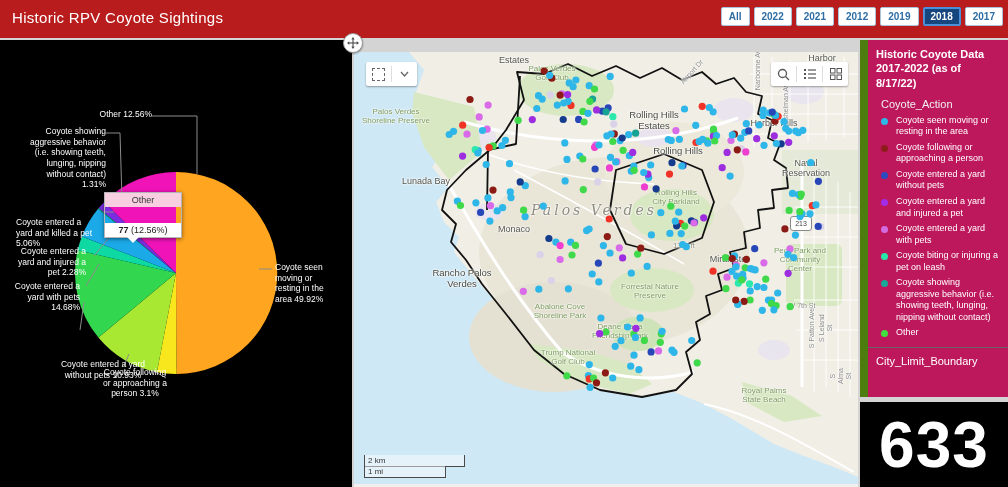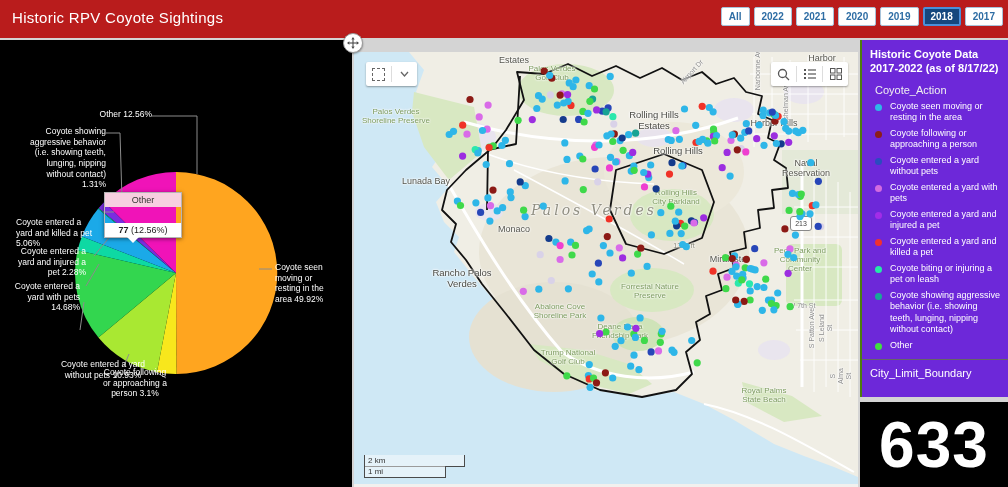--- a/index.html
+++ b/index.html
@@ -36,21 +36,21 @@
   #map-tools{position:absolute;right:10px;top:10px;height:24px;background:#fff;border-radius:2px;display:flex;align-items:center;box-shadow:0 1px 2px rgba(0,0,0,.35);z-index:20;}
   .ctrl-cell{width:25px;height:24px;display:flex;align-items:center;justify-content:center;cursor:pointer;}
   .ctrl-div{width:1px;height:16px;background:#ddd;}
   #scalebar{position:absolute;left:10px;bottom:21px;z-index:20;font-size:8px;color:#323232;}
   .sb-km{width:96px;height:11px;border:1px solid #4a4a4a;border-top:none;background:rgba(255,255,255,.45);padding-left:3px;line-height:11px;}
   .sb-mi{width:77px;height:11px;border:1px solid #4a4a4a;border-top:none;background:rgba(255,255,255,.45);padding-left:3px;line-height:11px;margin-top:-1px;}
   #attribution{position:absolute;left:0;bottom:0;width:504px;height:15px;background:#f2f0ee;z-index:25;display:flex;align-items:center;font-size:7.5px;color:#545454;}
   #attr-text{flex:1;padding-left:4px;white-space:nowrap;overflow:hidden;}
   #powered{padding:0 6px;white-space:nowrap;}
   
-  #legend-panel{position:absolute;left:860px;top:40px;width:148px;height:357px;background:#6d28d9;border-left:2px solid #4d7c0f;box-sizing:border-box;overflow:hidden;color:#fff;}
+  #legend-panel{position:absolute;left:860px;top:40px;width:148px;height:357px;background:#be185d;border-left:8px solid #4d7c0f;box-sizing:border-box;overflow:hidden;color:#fff;}
   #legend-title{font-size:11px;font-weight:bold;padding:7px 8px 3px 8px;line-height:1.3;}
   #legend-section{font-size:11px;margin:5px 0 3px 13px;color:#f0f0f0;}
   .legend-item{display:flex;padding:2px 6px 2px 13px;}
   .legend-dot{flex:none;width:7px;height:7px;border-radius:50%;margin:3px 8px 0 0;}
   .legend-text{font-size:9px;line-height:1.28;color:#fff;}
   #legend-div{border-top:1px solid #666;margin-top:6px;}
   #boundary-title{font-size:11px;font-weight:normal;padding:7px 8px 4px 8px;}
   #boundary-item{font-size:10px;font-weight:bold;margin-left:17px;margin-top:44px;}
   
   #stat-panel{position:absolute;left:860px;top:402px;width:148px;height:85px;background:#000;display:flex;align-items:center;justify-content:center;}
@@ -60,21 +60,21 @@
 <body>
 
 <div id="app">
 
   <header id="topbar">
     <div id="page-title">Historic RPV Coyote Sightings</div>
     <div id="year-buttons">
         <button class="year-btn">All</button>
         <button class="year-btn">2022</button>
         <button class="year-btn">2021</button>
-        <button class="year-btn">2020</button>
+        <button class="year-btn">2012</button>
         <button class="year-btn">2019</button>
         <button class="year-btn selected">2018</button>
         <button class="year-btn">2017</button>
       </div>
   </header>
 
   <section id="chart-panel">
     <svg id="pie-svg" width="352" height="447">
       <g id="pie-slices">
           <path d="M 176 233 L 176.0 132.0 A 101 101 0 0 1 176.5 334.0 Z" fill="#FFA51F"></path>
@@ -600,30 +600,26 @@
         </div>
         <div class="legend-item">
           <span class="legend-dot" style="background: rgb(140, 29, 24);"></span>
           <span class="legend-text">Coyote following or approaching a person</span>
         </div>
         <div class="legend-item">
           <span class="legend-dot" style="background: rgb(43, 75, 192);"></span>
           <span class="legend-text">Coyote entered a yard without pets</span>
         </div>
         <div class="legend-item">
+          <span class="legend-dot" style="background: rgb(163, 44, 232);"></span>
+          <span class="legend-text">Coyote entered a yard and injured a pet</span>
+        </div>
+        <div class="legend-item">
           <span class="legend-dot" style="background: rgb(211, 107, 224);"></span>
           <span class="legend-text">Coyote entered a yard with pets</span>
-        </div>
-        <div class="legend-item">
-          <span class="legend-dot" style="background: rgb(163, 44, 232);"></span>
-          <span class="legend-text">Coyote entered a yard and injured a pet</span>
-        </div>
-        <div class="legend-item">
-          <span class="legend-dot" style="background: rgb(240, 48, 48);"></span>
-          <span class="legend-text">Coyote entered a yard and killed a pet</span>
         </div>
         <div class="legend-item">
           <span class="legend-dot" style="background: rgb(37, 232, 168);"></span>
           <span class="legend-text">Coyote biting or injuring a pet on leash</span>
         </div>
         <div class="legend-item">
           <span class="legend-dot" style="background: rgb(24, 168, 152);"></span>
           <span class="legend-text">Coyote showing aggressive behavior (i.e. showing teeth, lunging, nipping without contact)</span>
         </div>
         <div class="legend-item">

